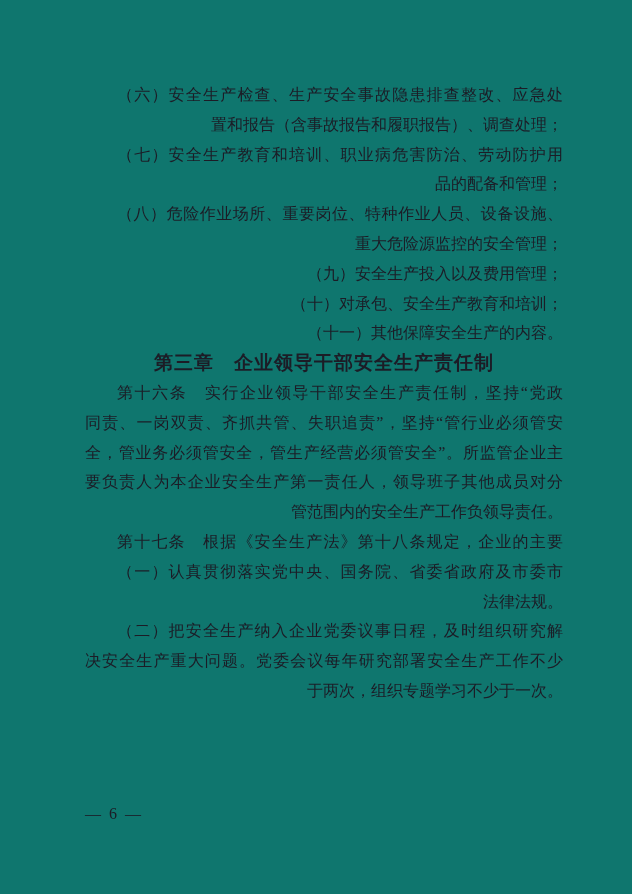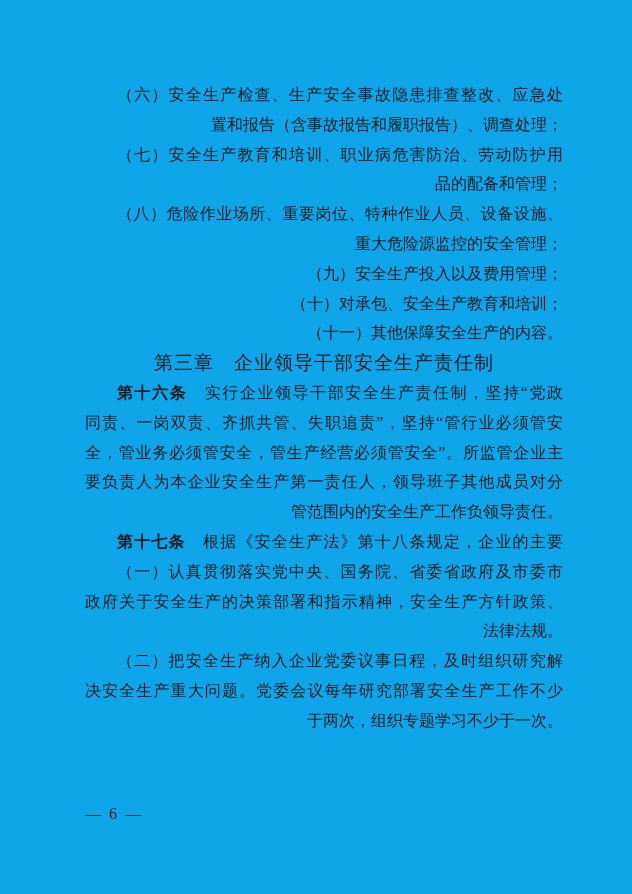--- a/index.html
+++ b/index.html
@@ -10,21 +10,21 @@
     width: 632px;
     height: 894px;
     background: #ffffff;
     position: relative;
     overflow: hidden;
     font-family: "Liberation Serif", "DejaVu Serif", serif;
   }
   .page {
     position: absolute;
     inset: 0;
-    background: #0ea5e9;
+    background: #0f766e;
     padding-left: 32px;
   }
   .text-block {
     position: absolute;
     left: 85px;
     top: 80px;
     width: 478px;
     color: #1c1c26;
   }
   .line {
@@ -36,26 +36,26 @@
   }
   .line.fill {
     text-align: justify;
     text-align-last: justify;
     text-justify: inter-character;
   }
   .line.indent {
     text-indent: 2em;
   }
   .line b {
-    font-weight: bold;
+    font-weight: normal;
     margin-top: 16px;
   }
   .line.heading {
     font-size: 19px;
-    font-weight: normal;
+    font-weight: bold;
     text-align: center;
     text-align-last: center;
     text-indent: 0;
     font-family: "Liberation Sans", "DejaVu Sans", sans-serif;
     letter-spacing: 1px;
   }
   .footer {
     position: absolute;
     left: 85px;
     top: 804px;
@@ -80,20 +80,19 @@
       <div class="line indent"><span>（十）对承包、安全生产教育和培训；</span></div>
       <div class="line indent"><span>（十一）其他保障安全生产的内容。</span></div>
       <div class="line heading"><span>第三章　企业领导干部安全生产责任制</span></div>
       <div class="line indent fill"><b>第十六条</b><span>　实行企业领导干部安全生产责任制，坚持“党政</span></div>
       <div class="line fill"><span>同责、一岗双责、齐抓共管、失职追责”，坚持“管行业必须管安</span></div>
       <div class="line fill"><span>全，管业务必须管安全，管生产经营必须管安全”。所监管企业主</span></div>
       <div class="line fill"><span>要负责人为本企业安全生产第一责任人，领导班子其他成员对分</span></div>
       <div class="line"><span>管范围内的安全生产工作负领导责任。</span></div>
       <div class="line indent fill"><b>第十七条</b><span>　根据《安全生产法》第十八条规定，企业的主要</span></div>
       <div class="line indent fill"><span>（一）认真贯彻落实党中央、国务院、省委省政府及市委市</span></div>
-      <div class="line fill"><span>政府关于安全生产的决策部署和指示精神，安全生产方针政策、</span></div>
       <div class="line"><span>法律法规。</span></div>
       <div class="line indent fill"><span>（二）把安全生产纳入企业党委议事日程，及时组织研究解</span></div>
       <div class="line fill"><span>决安全生产重大问题。党委会议每年研究部署安全生产工作不少</span></div>
       <div class="line"><span>于两次，组织专题学习不少于一次。</span></div>
     </div>
   <div class="footer">— 6 —</div>
 </div>
 
 </body></html>

